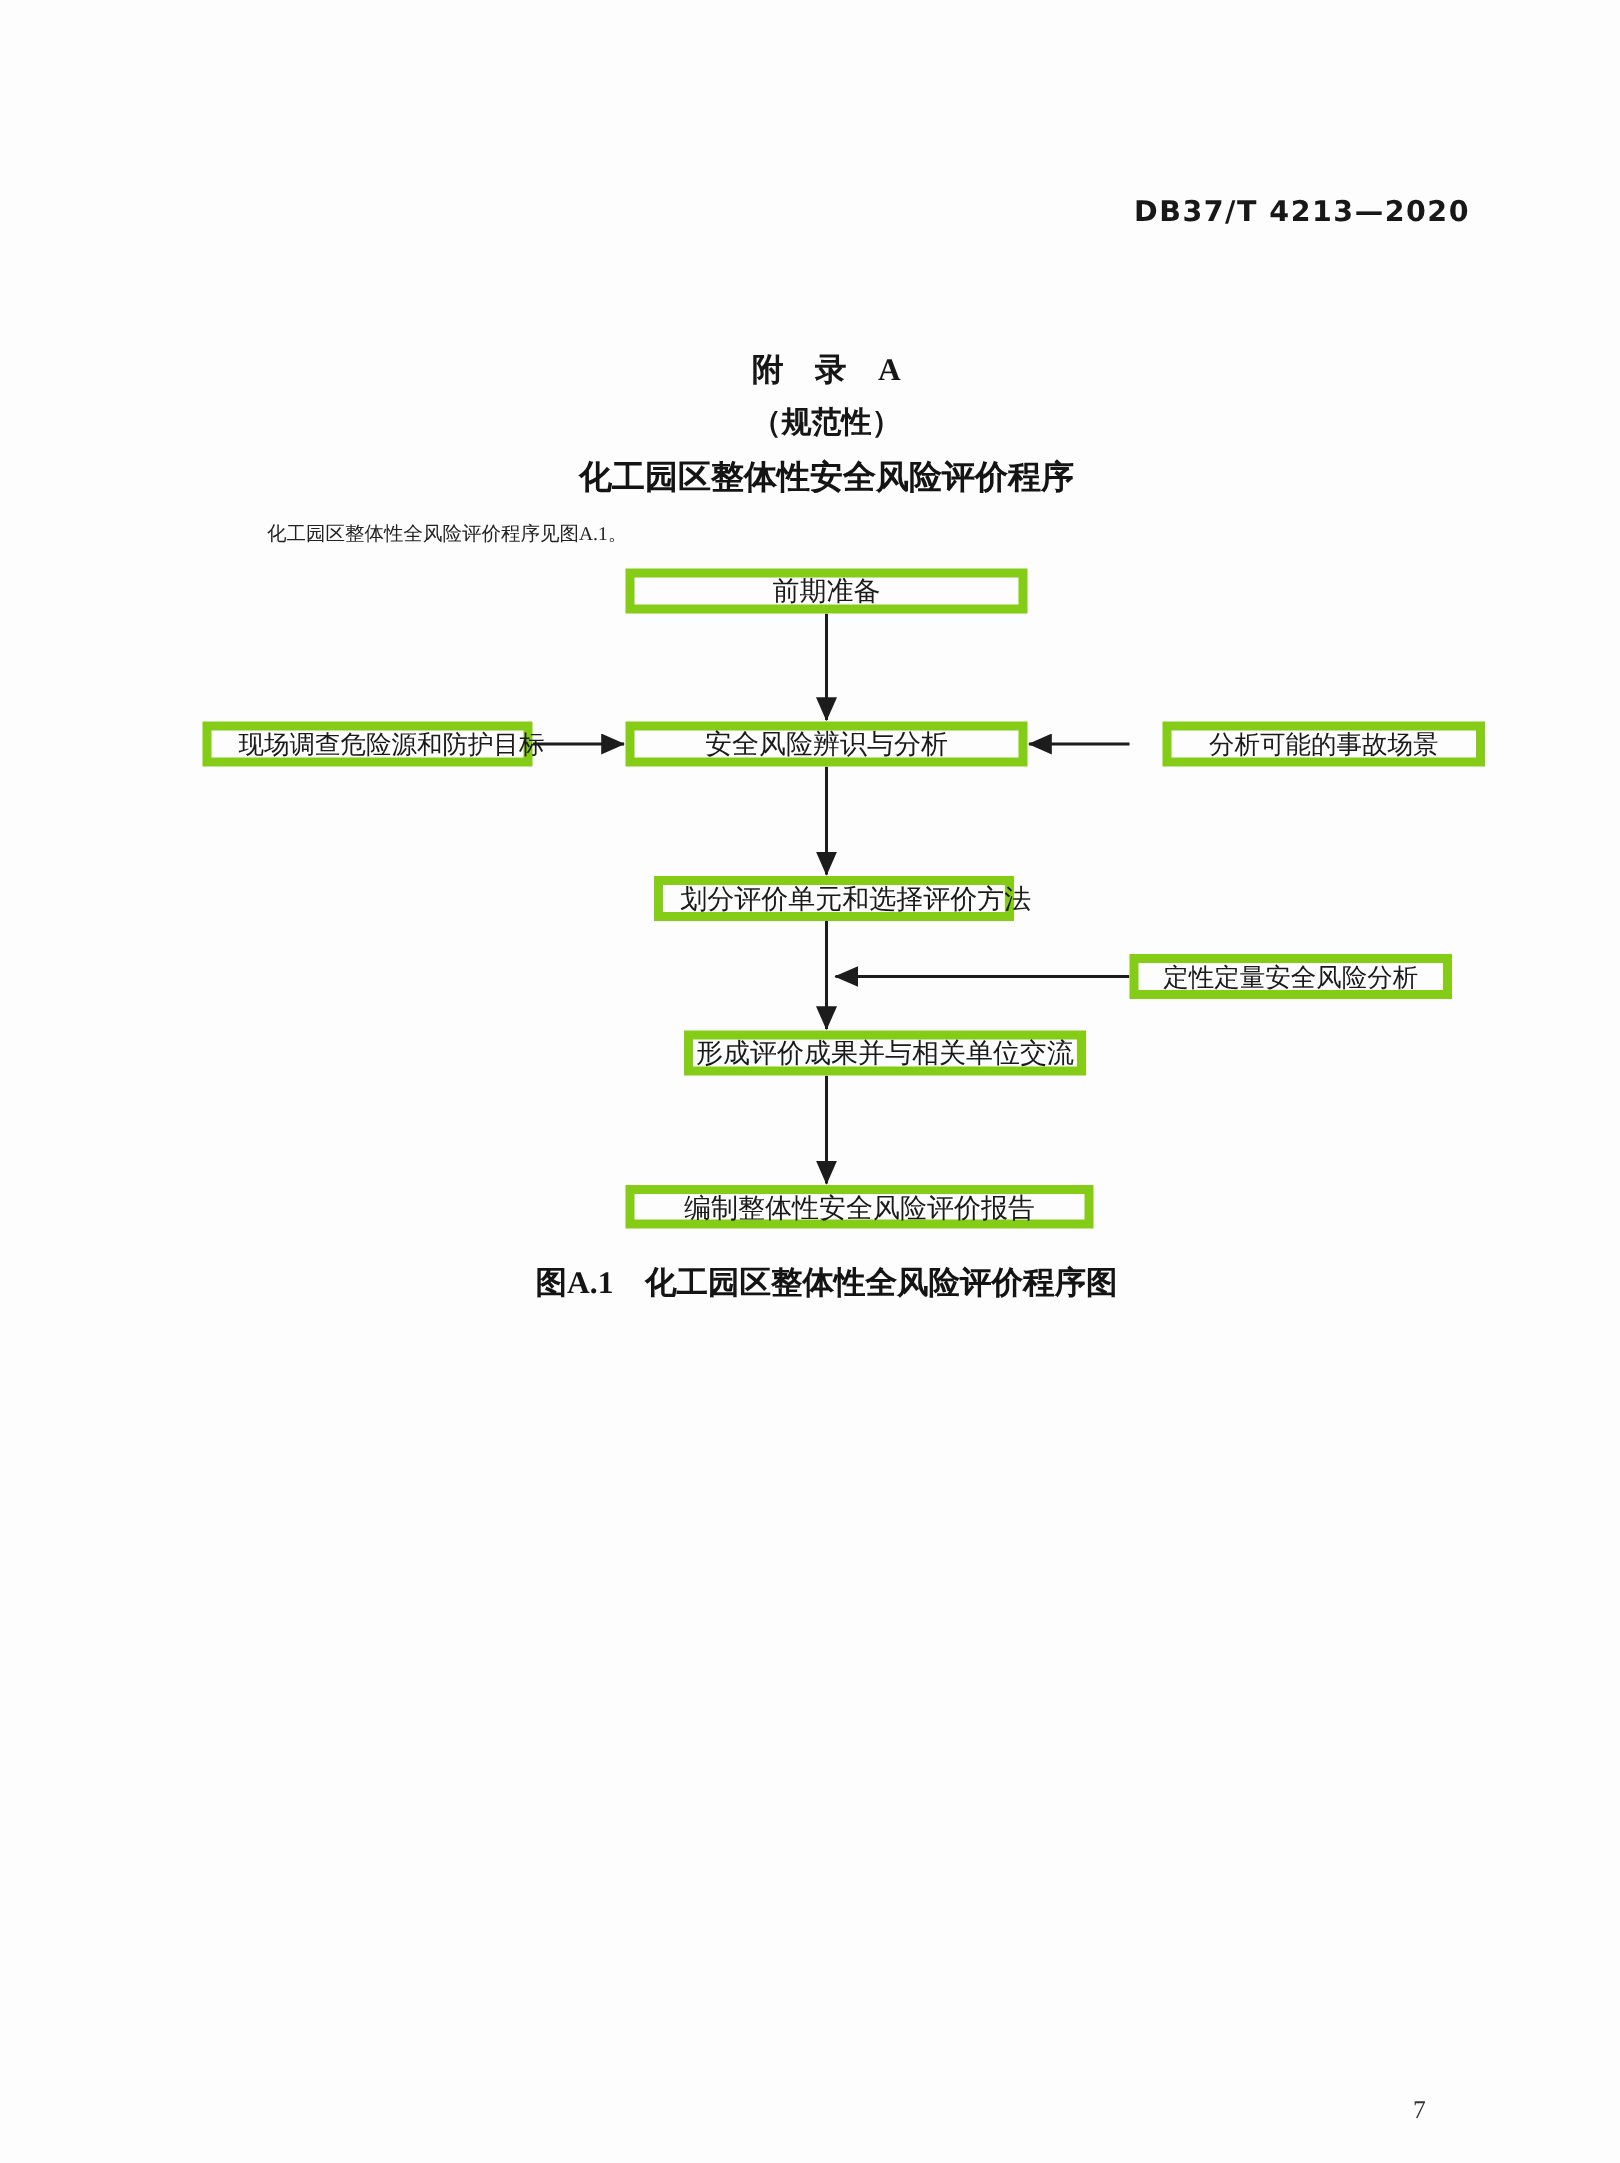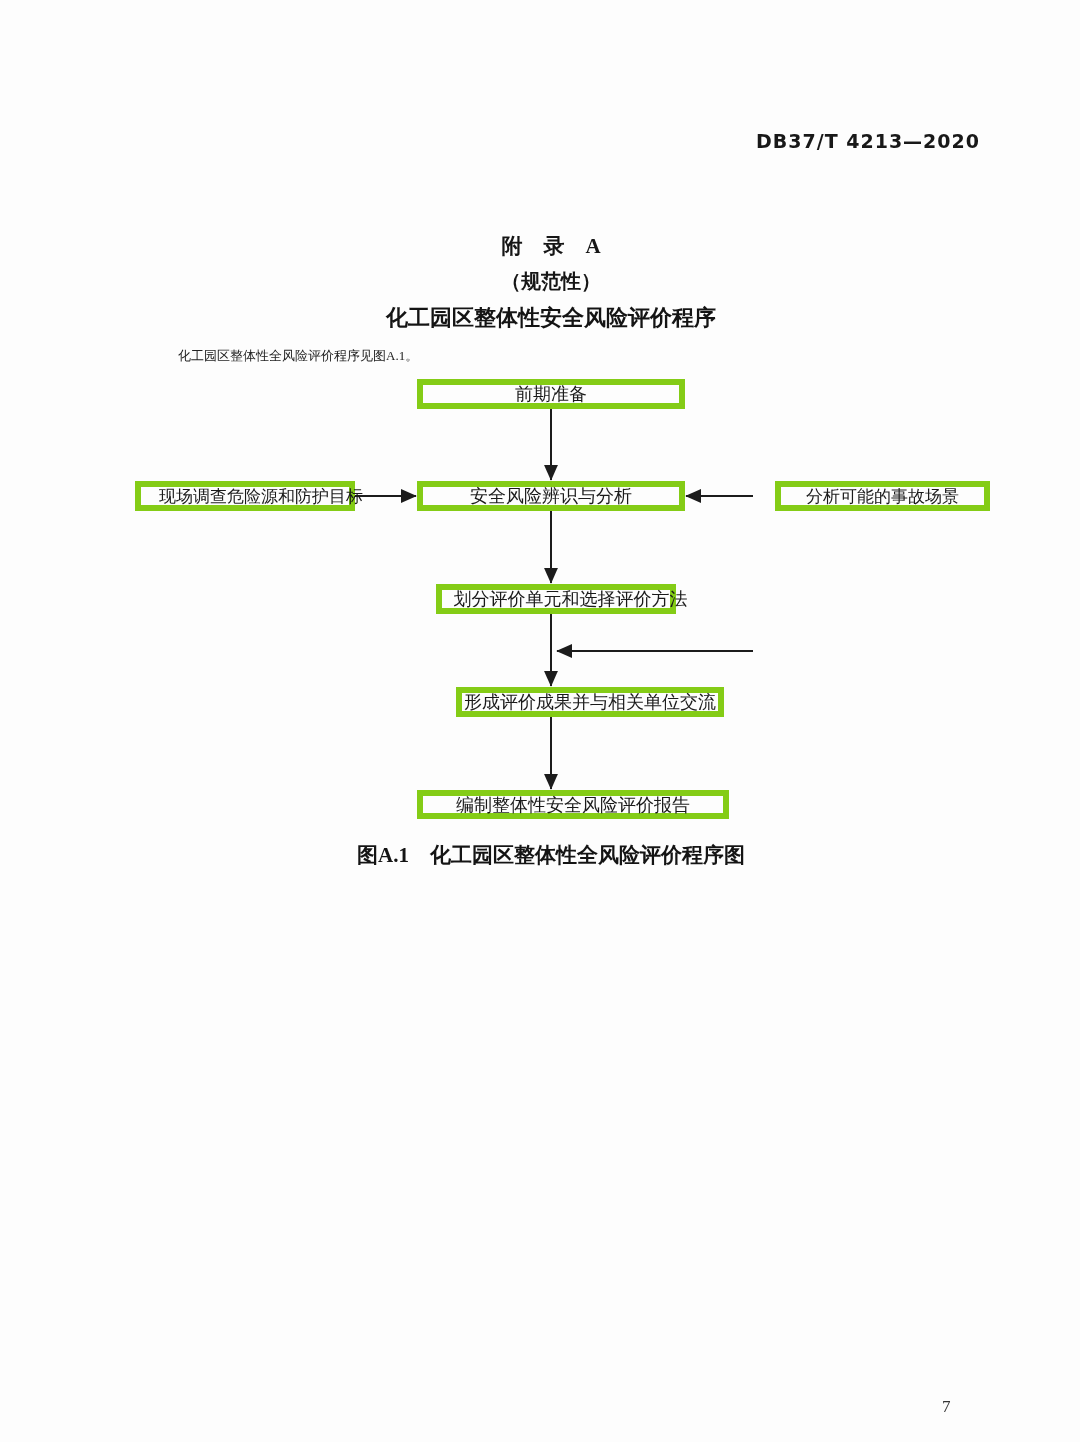--- a/index.html
+++ b/index.html
@@ -134,20 +134,21 @@
   <div class="node" style="left:417px; top:379px; width:268px; height:30px;">前期准备</div>
 
   <div class="node side" style="left:135px; top:481px; width:220px; height:30px;padding-left:32px;">现场调查危险源和防护目标</div>
 
   <div class="node" style="left:417px; top:481px; width:268px; height:30px;">安全风险辨识与分析</div>
 
   <div class="node side" style="left:753px; top:481px; width:215px; height:30px;margin-left:22px;">分析可能的事故场景</div>
 
   <div class="node" style="left:436px; top:584px; width:240px; height:30px;padding-left:29px;">划分评价单元和选择评价方法</div>
 
+  <div class="node side" style="left:753px; top:636px; width:215px; height:30px;">定性定量安全风险分析</div>
 
   <div class="node" style="left:417px; top:687px; width:268px; height:30px;margin-left:39px;">形成评价成果并与相关单位交流</div>
 
   <div class="node" style="left:417px; top:790px; width:312px; height:29px;">编制整体性安全风险评价报告</div>
 
   <div class="figure-caption">图A.1　化工园区整体性全风险评价程序图</div>
 
   <div class="page-number">7</div>
 
 </div>

